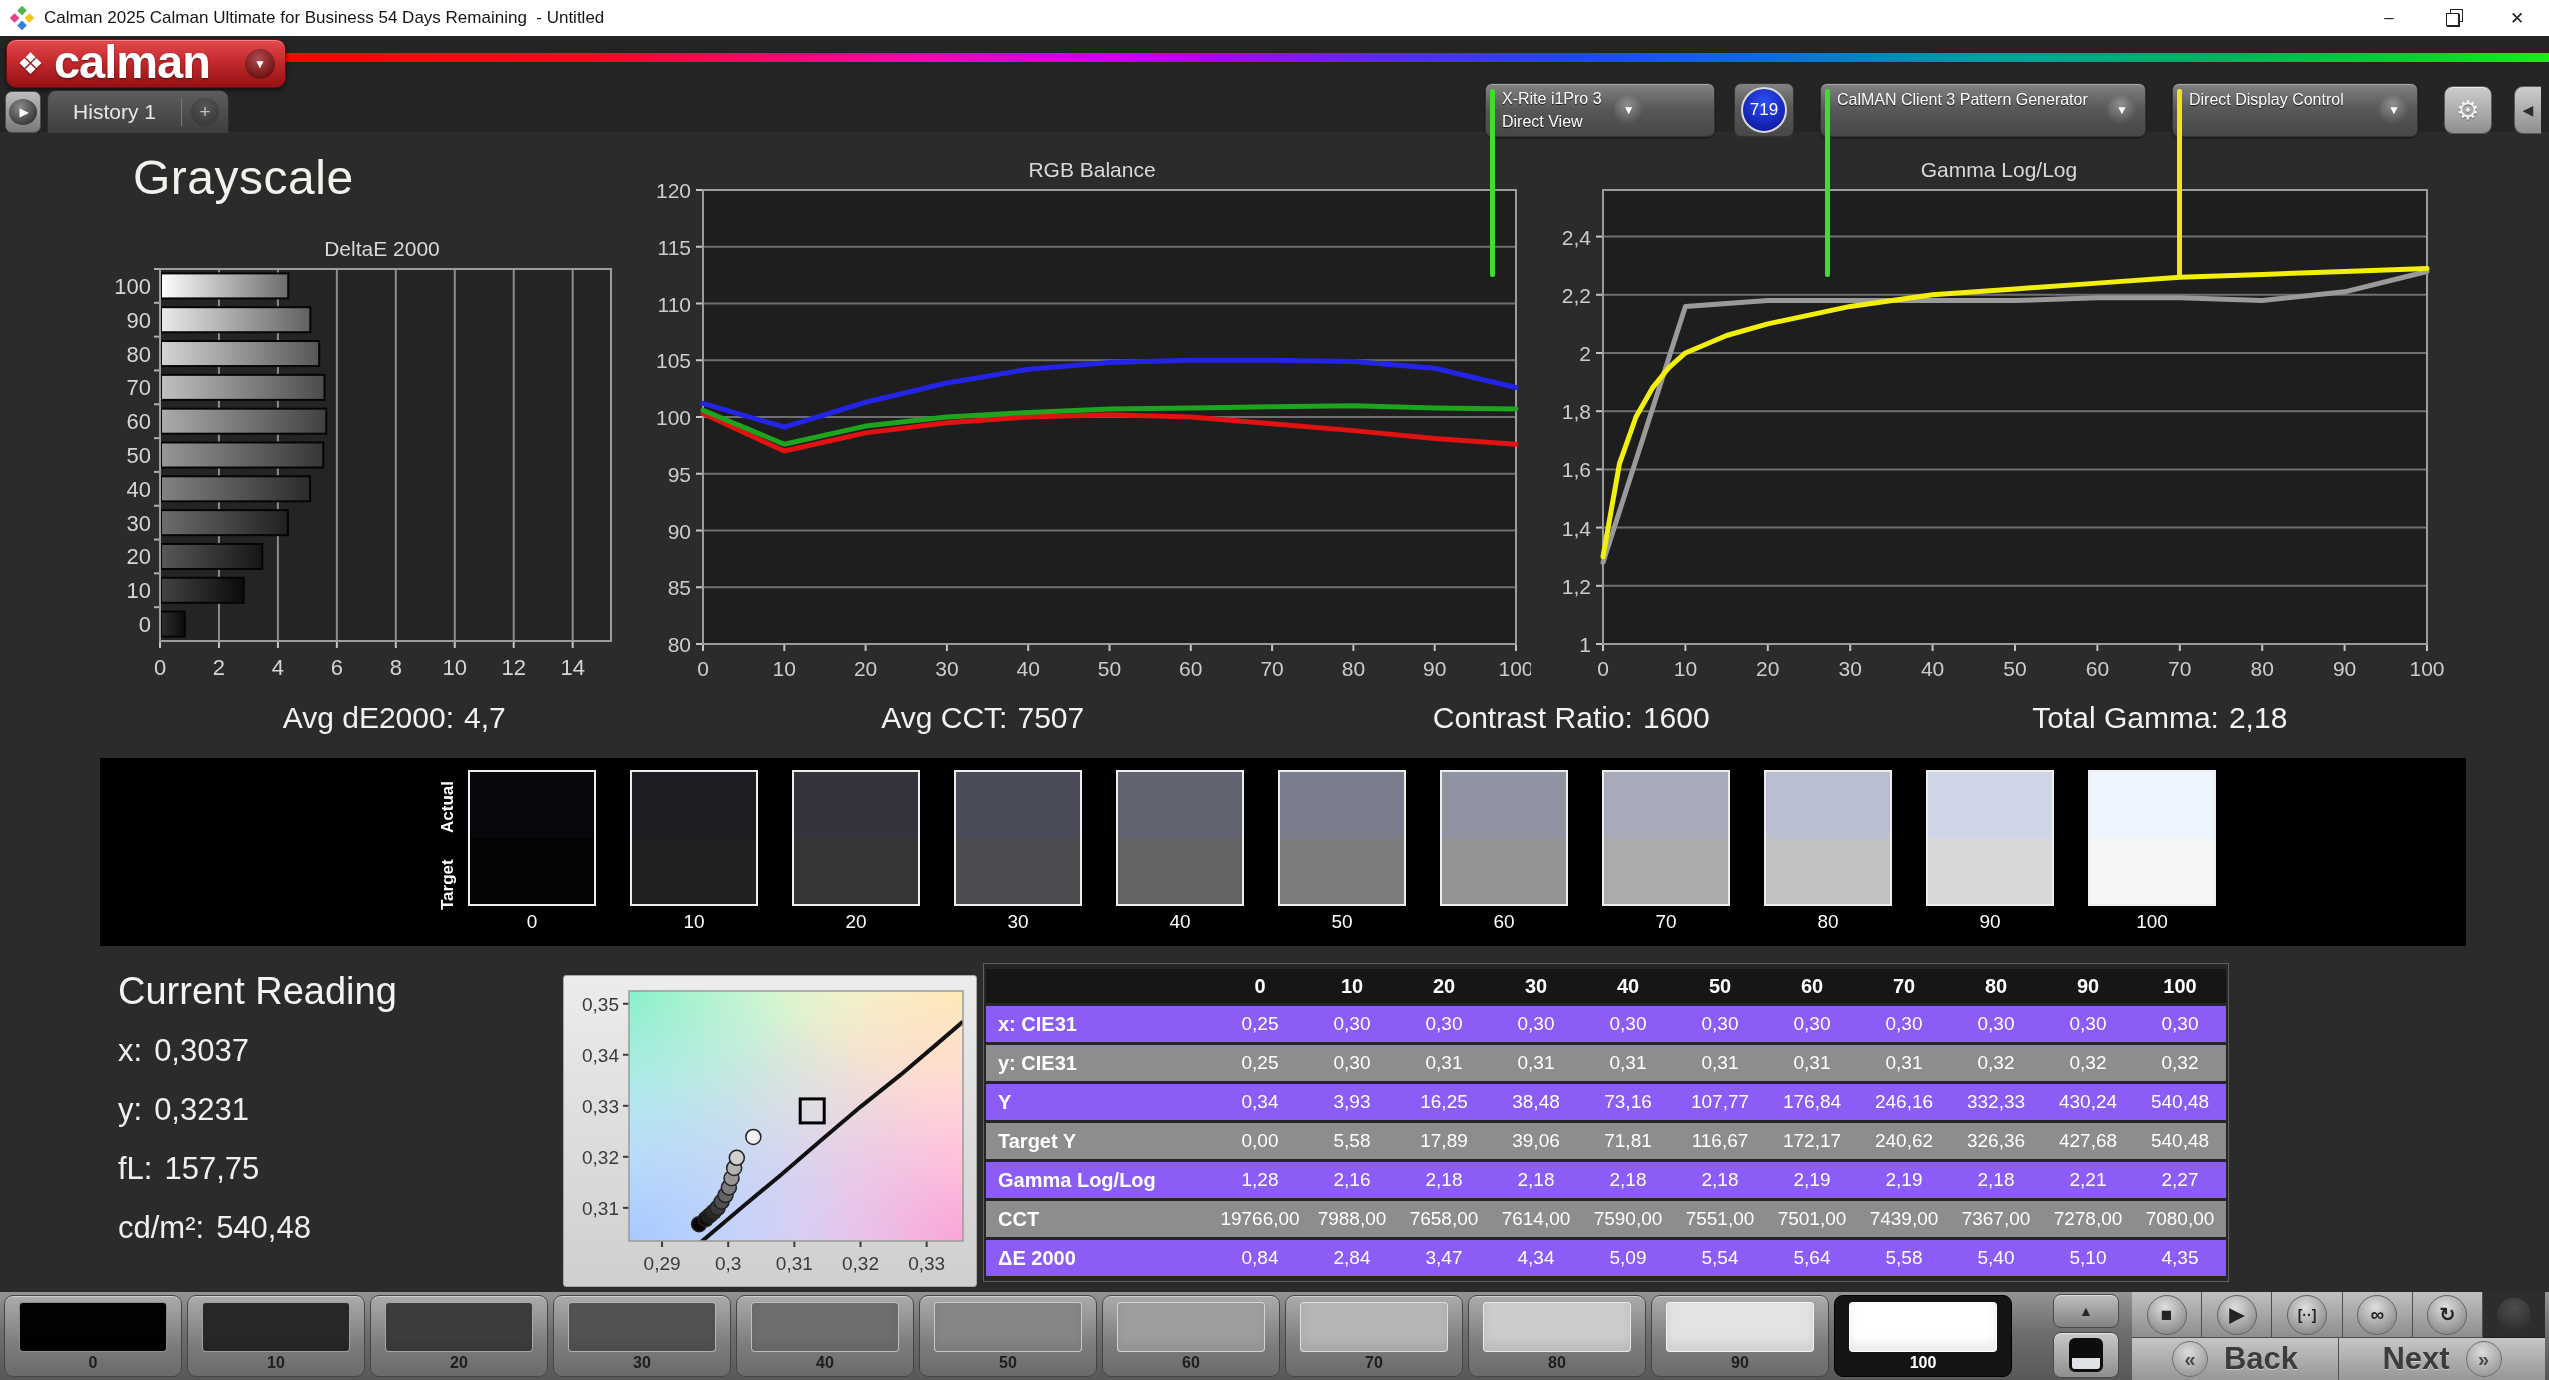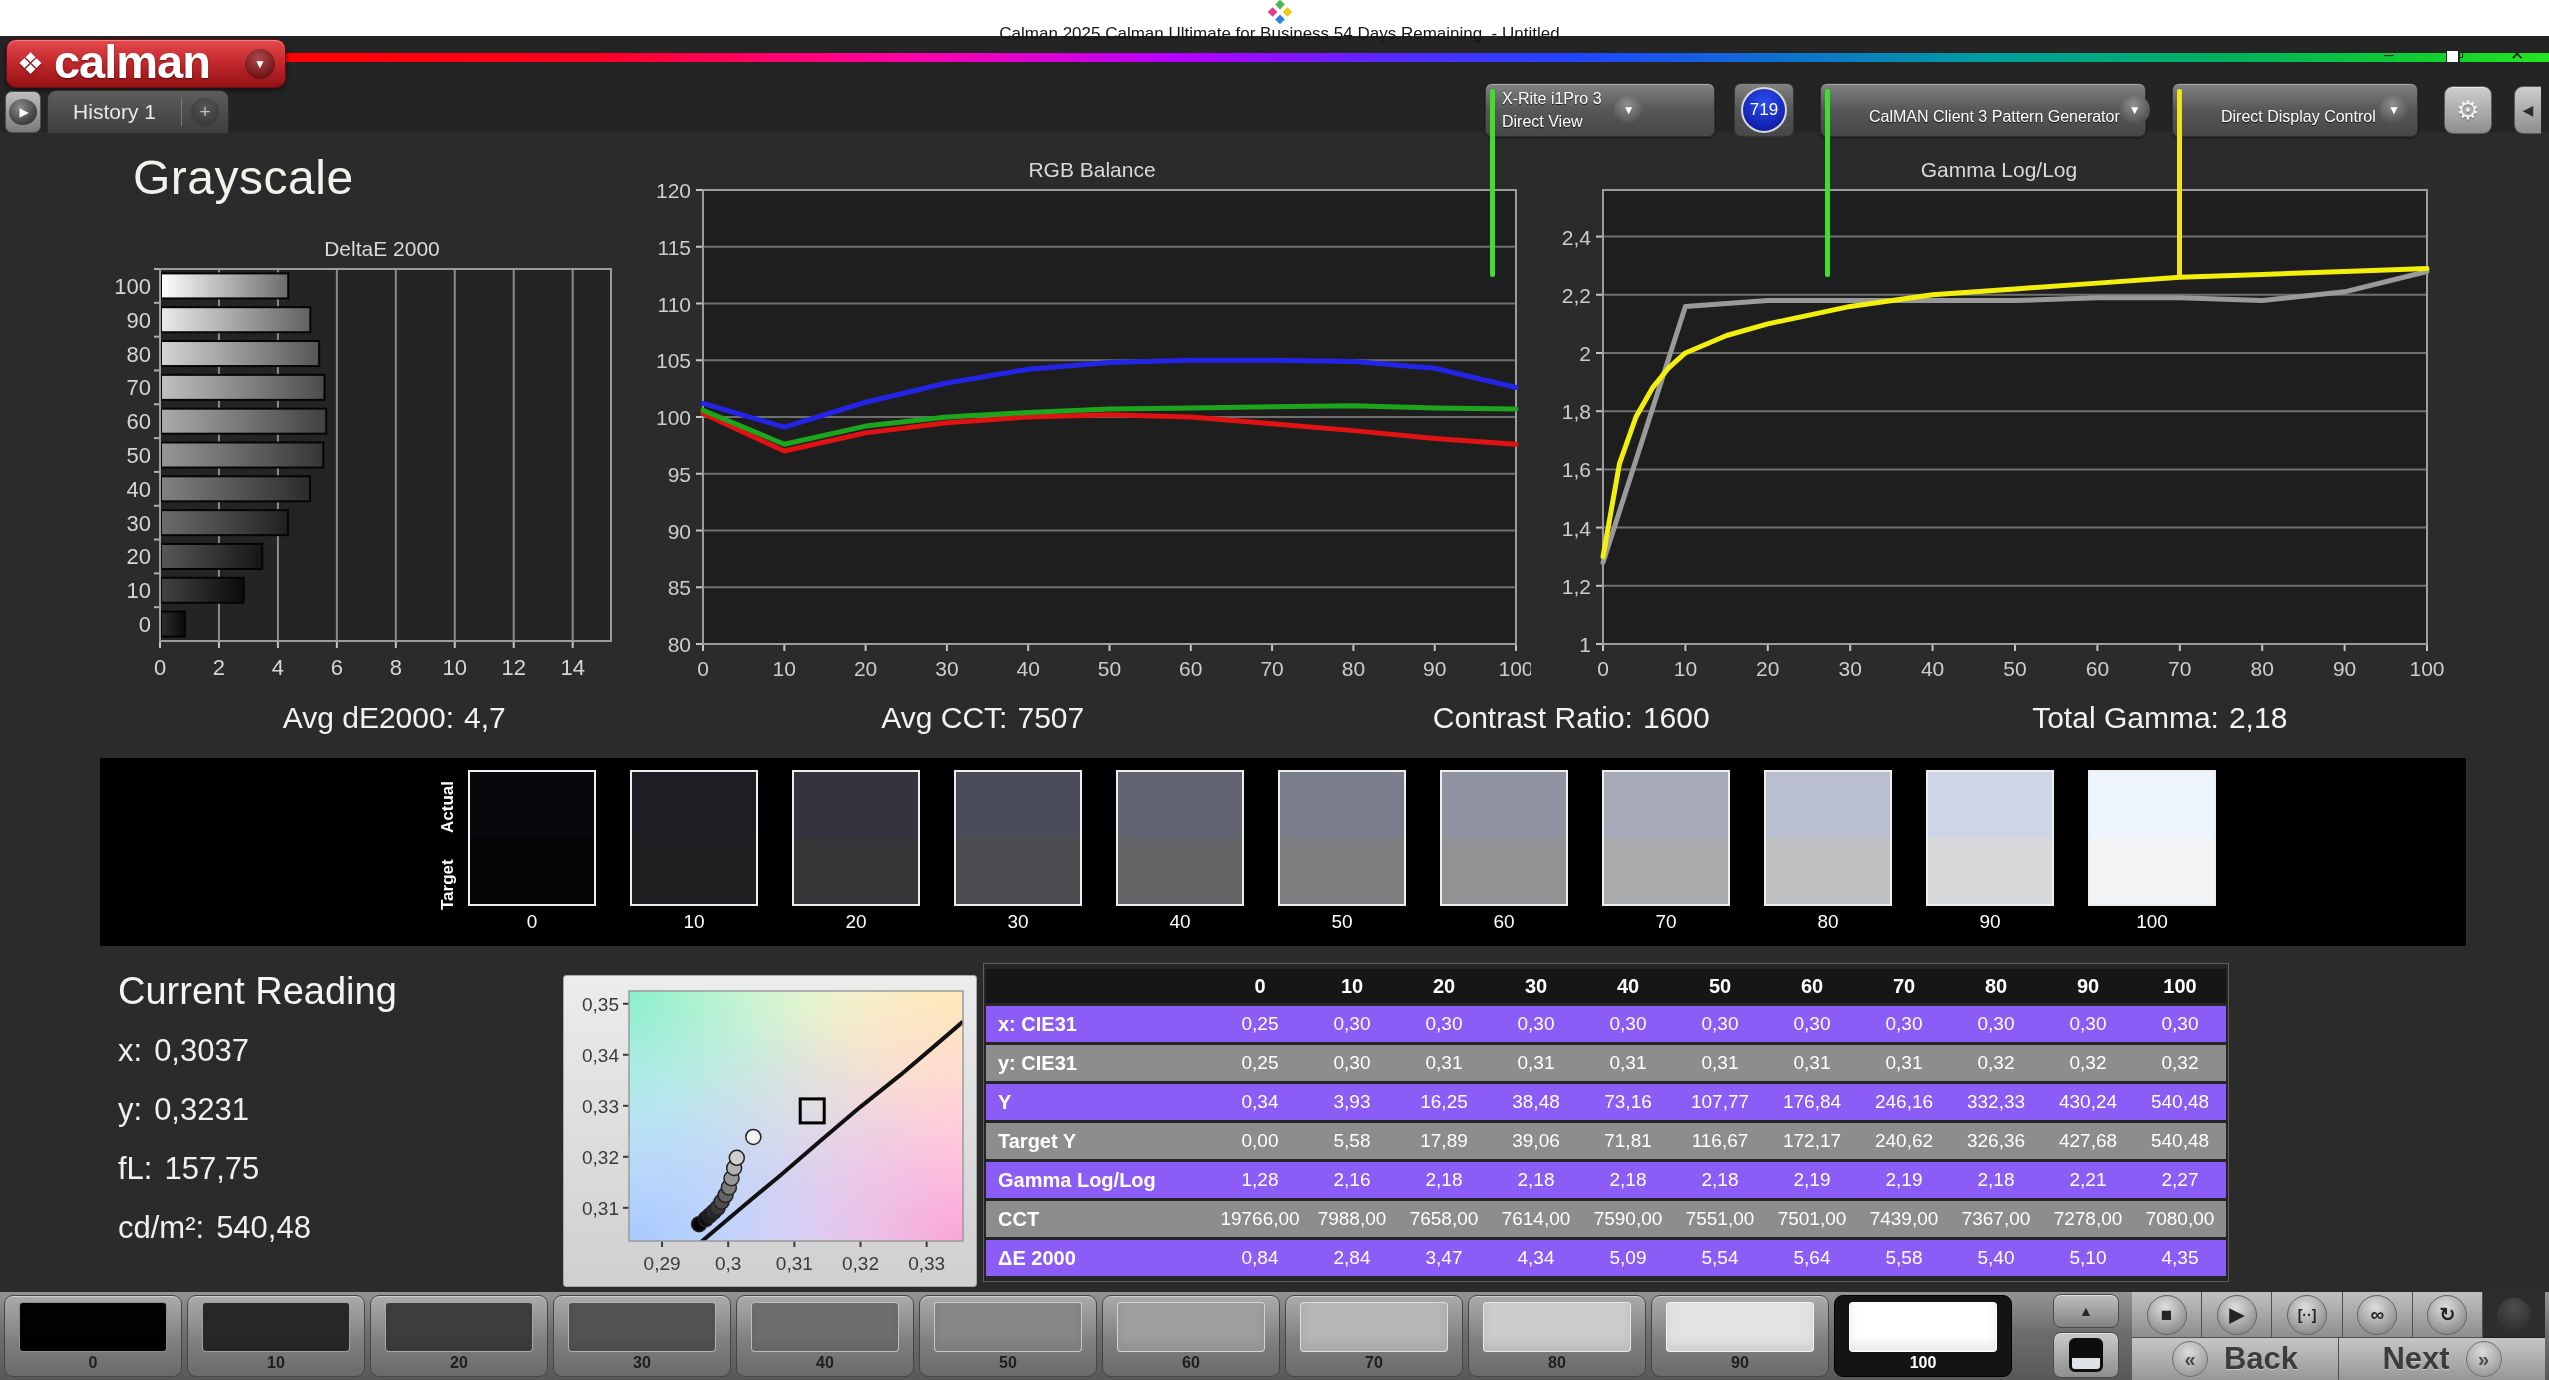--- a/index.html
+++ b/index.html
@@ -1,20 +1,20 @@
 <!DOCTYPE html>
 <html><head>
 <meta charset="utf-8">
 <style>
   html,body{margin:0;padding:0;background:#111;}
   .app{position:relative;width:2549px;height:1380px;overflow:hidden;background:#2b2b2b;
        font-family:"Liberation Sans",sans-serif;-webkit-font-smoothing:antialiased;}
 
   
-  .titlebar{position:absolute;top:0;left:0;right:0;height:36px;background:#ffffff;display:flex;align-items:center;z-index:30;flex-direction:column;}
+  .titlebar{position:absolute;top:0;left:0;right:0;height:36px;background:#ffffff;display:flex;align-items:center;z-index:30;}
   .app-icon{width:24px;height:24px;margin-left:10px;flex:0 0 auto;}
   .titlebar-text{margin-left:10px;font-size:17px;color:#151515;white-space:pre;}
   .win-controls{margin-left:auto;display:flex;height:100%;}
   .win-btn{width:64px;height:100%;display:flex;align-items:center;justify-content:center;font-size:17px;color:#222;cursor:default;}
   .restore-glyph{position:relative;width:11px;height:11px;border:1.5px solid #222;background:#fff;margin-top:4px;}
   .restore-glyph::before{content:"";position:absolute;left:2px;top:-6px;width:11px;height:11px;border:1.5px solid #222;}
   .restore-glyph::after{content:"";position:absolute;left:-1.5px;top:-1.5px;width:11px;height:11px;background:#fff;border:1.5px solid #222;}
 
   
   .header{position:absolute;top:36px;left:0;right:0;height:96px;background:#242424;z-index:20;}
@@ -42,21 +42,21 @@
   .tab-add .circ{width:28px;height:28px;border-radius:50%;background:radial-gradient(circle at 50% 32%,#565656,#393939 80%);
                  color:#c0c0c0;font-size:19px;display:flex;align-items:center;justify-content:center;}
 
   .top-controls{position:absolute;right:8px;top:48px;height:52px;display:flex;gap:26px;align-items:center;}
   .dd{position:relative;height:52px;border-radius:7px;border:1px solid #333;
       background:linear-gradient(#828282,#585858 48%,#474747);
       box-shadow:inset 0 1px 0 rgba(255,255,255,.3), 0 1px 2px rgba(0,0,0,.5);
       display:flex;align-items:center;padding:0 8px 0 16px;}
   .dd .strip{position:absolute;left:4px;top:5px;bottom:5px;width:5px;border-radius:2px;}
   .dd-text{color:#fff;font-size:16px;line-height:1.45;text-shadow:0 1px 1px rgba(0,0,0,.8);white-space:nowrap;}
-  .dd.single .dd-text{align-self:flex-start;padding-top:21px;margin-left:32px;}
+  .dd.single .dd-text{align-self:flex-start;padding-top:4px;}
   .dd-caret{width:30px;height:30px;border-radius:50%;flex:0 0 auto;margin-left:12px;
             background:radial-gradient(circle at 45% 32%,#909090,#4c4c4c 78%);
             color:#fff;display:flex;align-items:center;justify-content:center;font-size:12px;}
   .badge-panel{height:52px;width:58px;border-radius:7px;border:1px solid #333;margin-left:-7px;
                background:linear-gradient(#828282,#585858 48%,#474747);
                display:flex;align-items:center;justify-content:center;}
   .badge{width:42px;height:42px;border-radius:50%;border:2px solid #d9d9d9;color:#fff;font-size:17px;
          background:radial-gradient(circle at 50% 32%,#2c50f2,#0f1ba6 80%);
          display:flex;align-items:center;justify-content:center;}
   .sq-btn{width:46px;height:46px;border-radius:9px;border:1px solid #5a5a5a;

